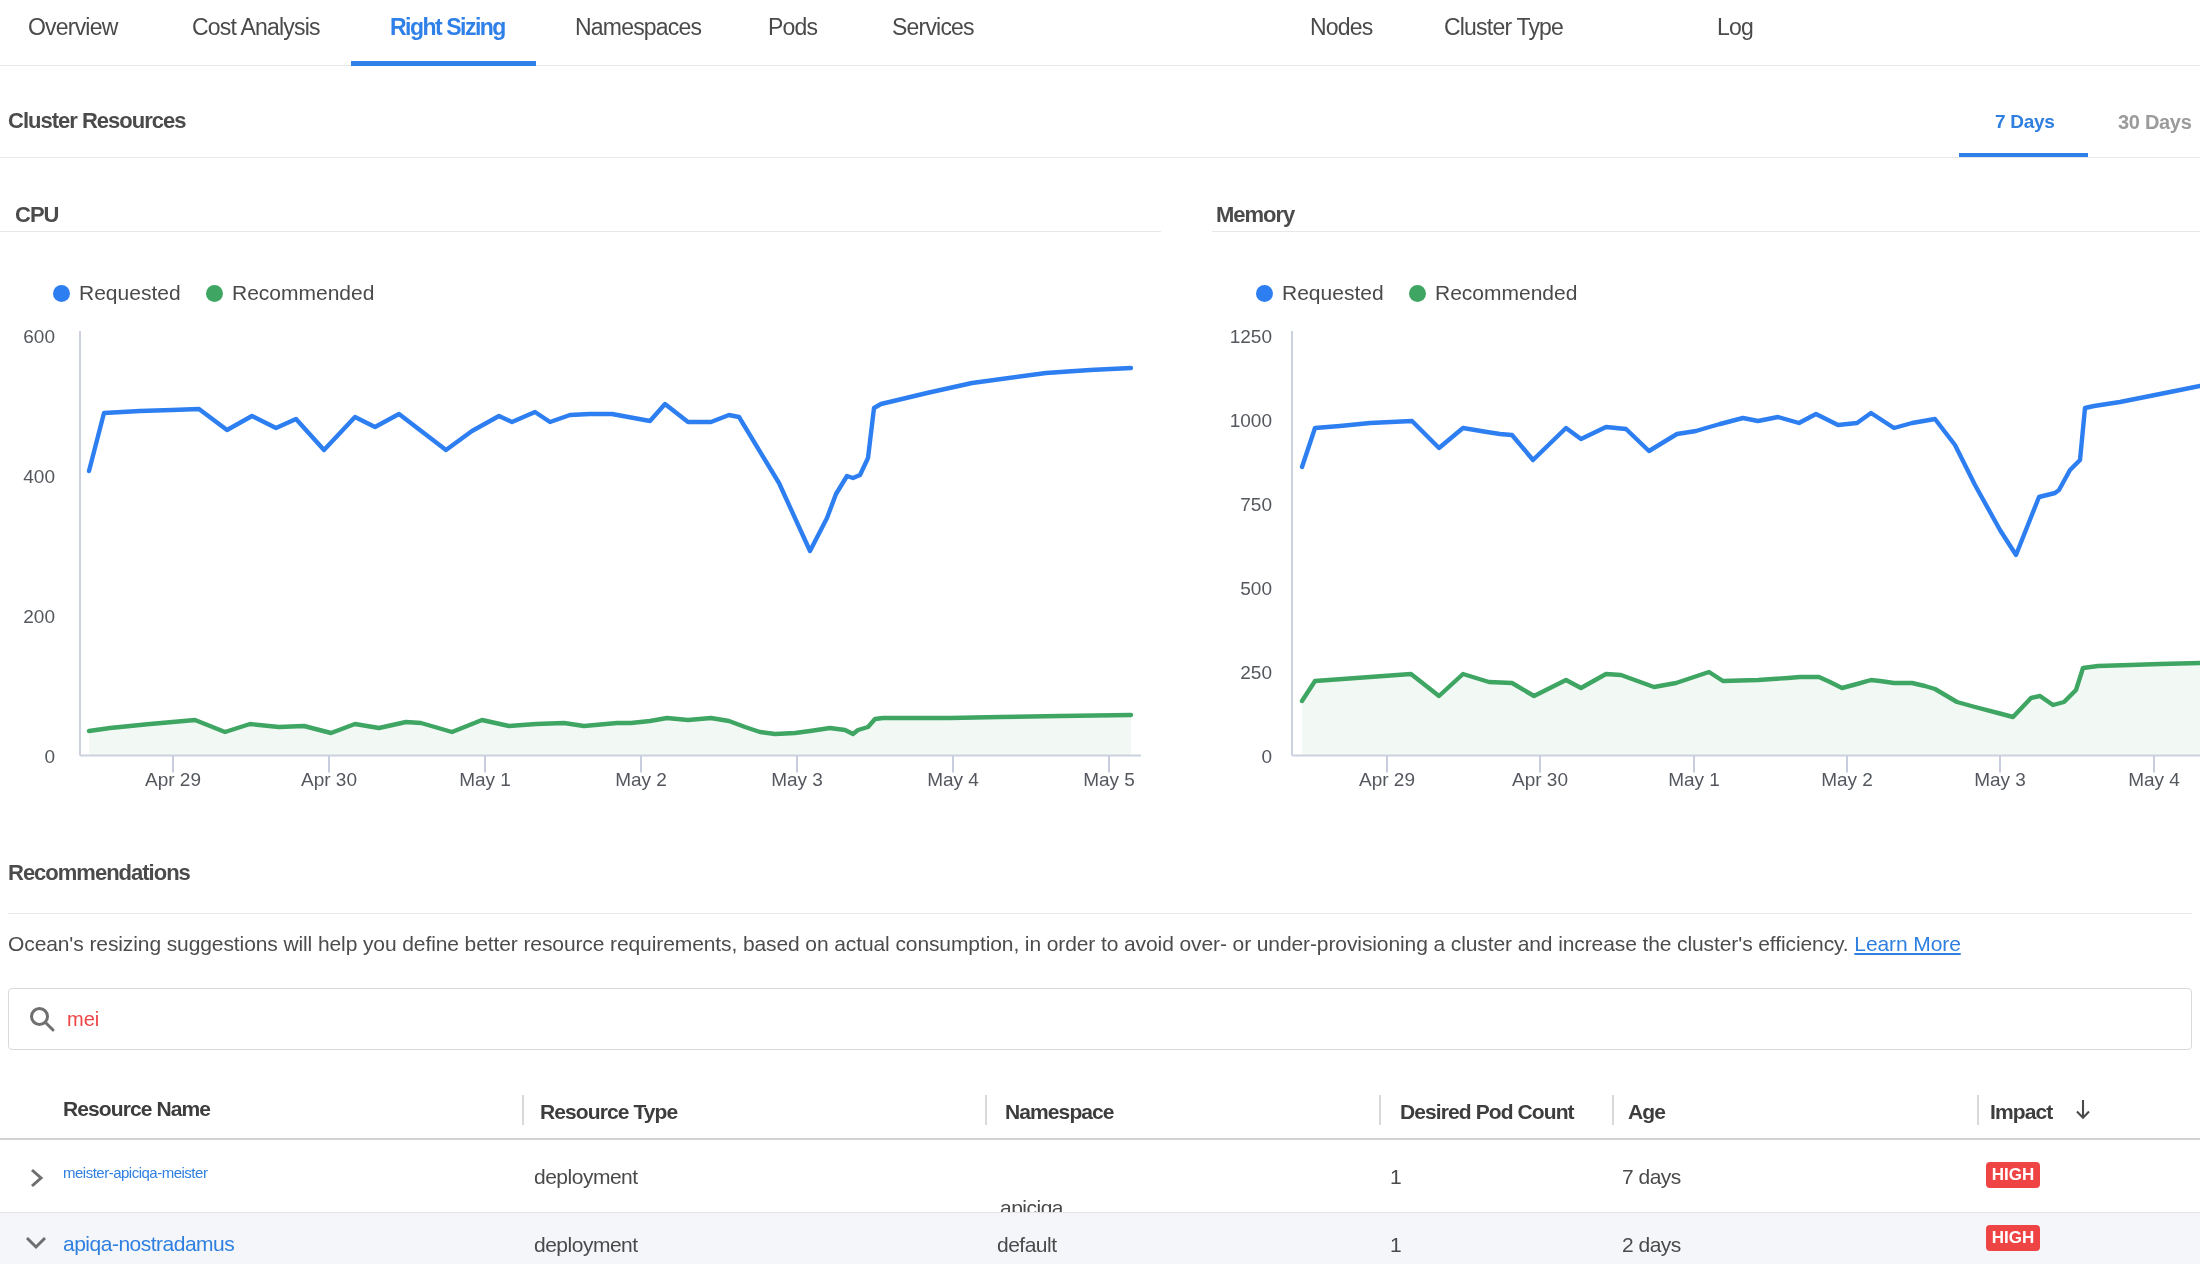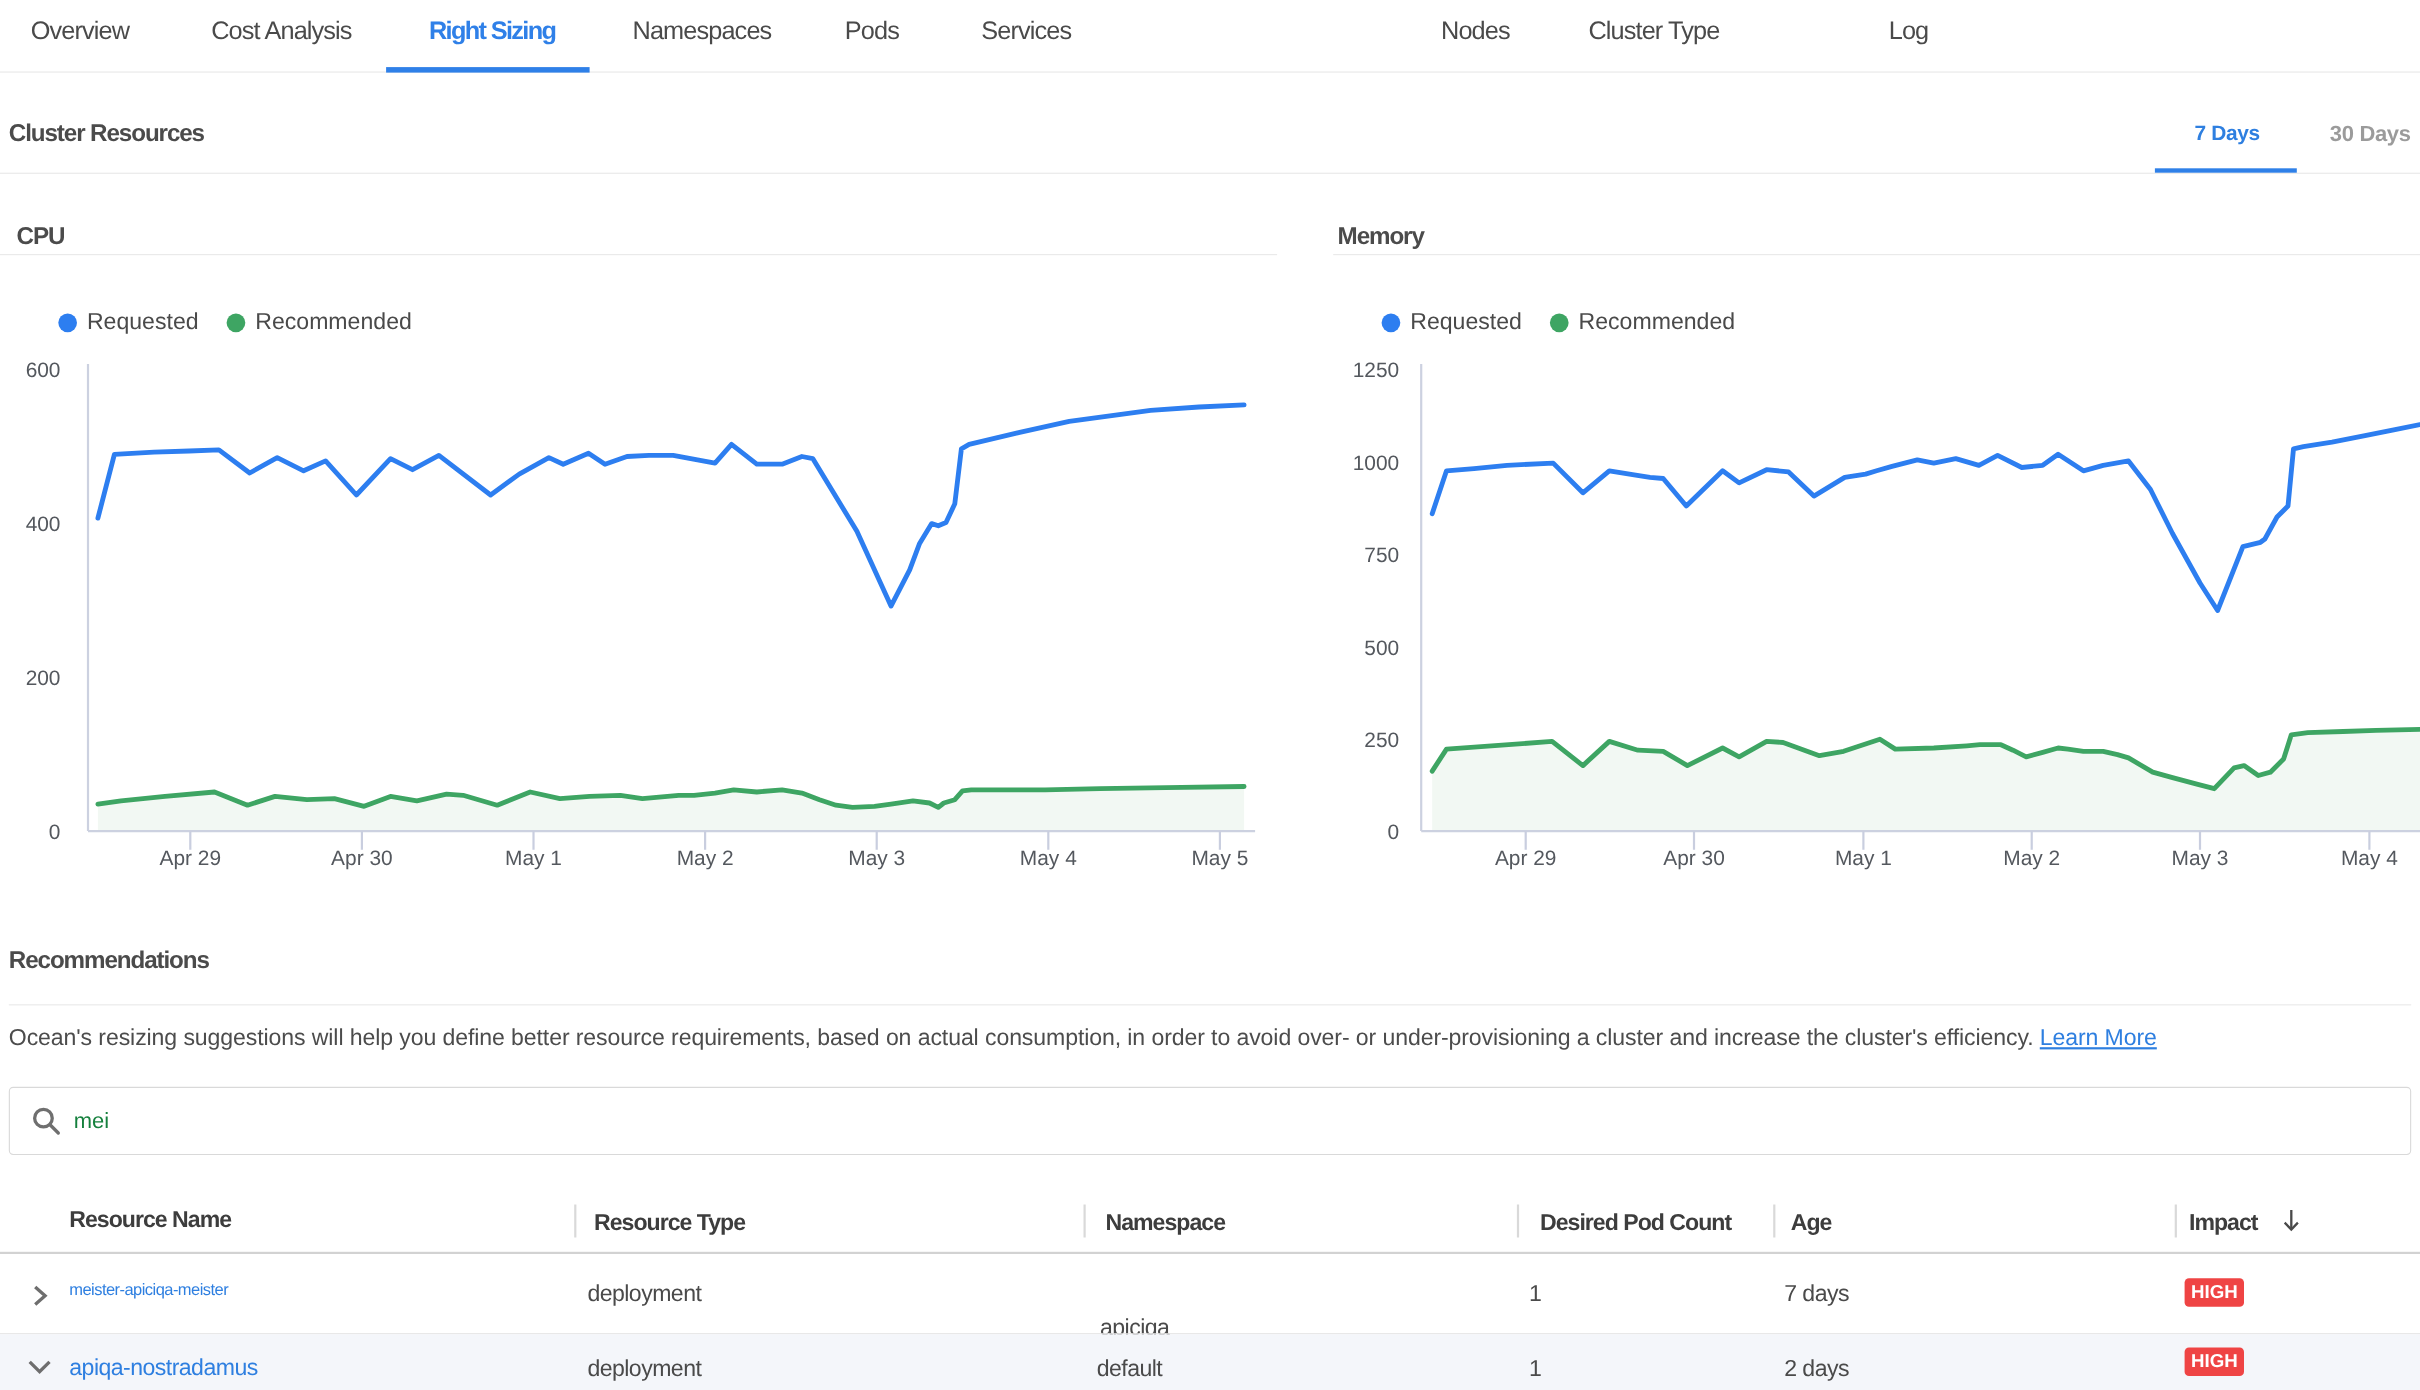--- a/index.html
+++ b/index.html
@@ -111,21 +111,21 @@
 
   <div class="sect" style="left:8px; top:860px;">Recommendations</div>
   <div class="hline" style="left:8px; top:913px; width:2184px;"></div>
   <div class="abs" style="left:8px; top:932px; font-size:21px; color:#4c4c4c; letter-spacing:-0.1px; white-space:nowrap;">Ocean's resizing suggestions will help you define better resource requirements, based on actual consumption, in order to avoid over- or under-provisioning a cluster and increase the cluster's efficiency. <span class="link" style="text-decoration:underline;">Learn More</span></div>
 
   <div class="abs" style="left:8px; top:988px; width:2184px; height:62px; border:1px solid #d9d9d9; border-radius:4px;"></div>
   <svg class="abs" style="left:28px; top:1005px;" width="28" height="28" viewBox="0 0 28 28">
     <circle cx="11.5" cy="11.5" r="8" fill="none" stroke="#6f6f6f" stroke-width="3"></circle>
     <line x1="17.5" y1="17.5" x2="25" y2="25" stroke="#6f6f6f" stroke-width="3" stroke-linecap="round"></line>
   </svg>
-  <div class="abs" style="left:67px; top:1008px; font-size:20px; color:#15803d;">mei</div>
+  <div class="abs" style="left:67px; top:1008px; font-size:20px; color:#ef4444;">mei</div>
 
   <div class="hcell" style="left:63px; top:1097px;">Resource Name</div>
   <div class="hcell" style="left:540px; top:1100px;">Resource Type</div>
   <div class="hcell" style="left:1005px; top:1100px;">Namespace</div>
   <div class="hcell" style="left:1400px; top:1100px;">Desired Pod Count</div>
   <div class="hcell" style="left:1628px; top:1100px;">Age</div>
   <div class="hcell" style="left:1990px; top:1100px;">Impact</div>
   <svg class="abs" style="left:2072px; top:1097px;" width="22" height="26" viewBox="0 0 22 26">
     <line x1="11" y1="3" x2="11" y2="20" stroke="#4a4a4a" stroke-width="2.1"></line>
     <polyline points="5,14.5 11,20.7 17,14.5" fill="none" stroke="#4a4a4a" stroke-width="2.1"></polyline>

